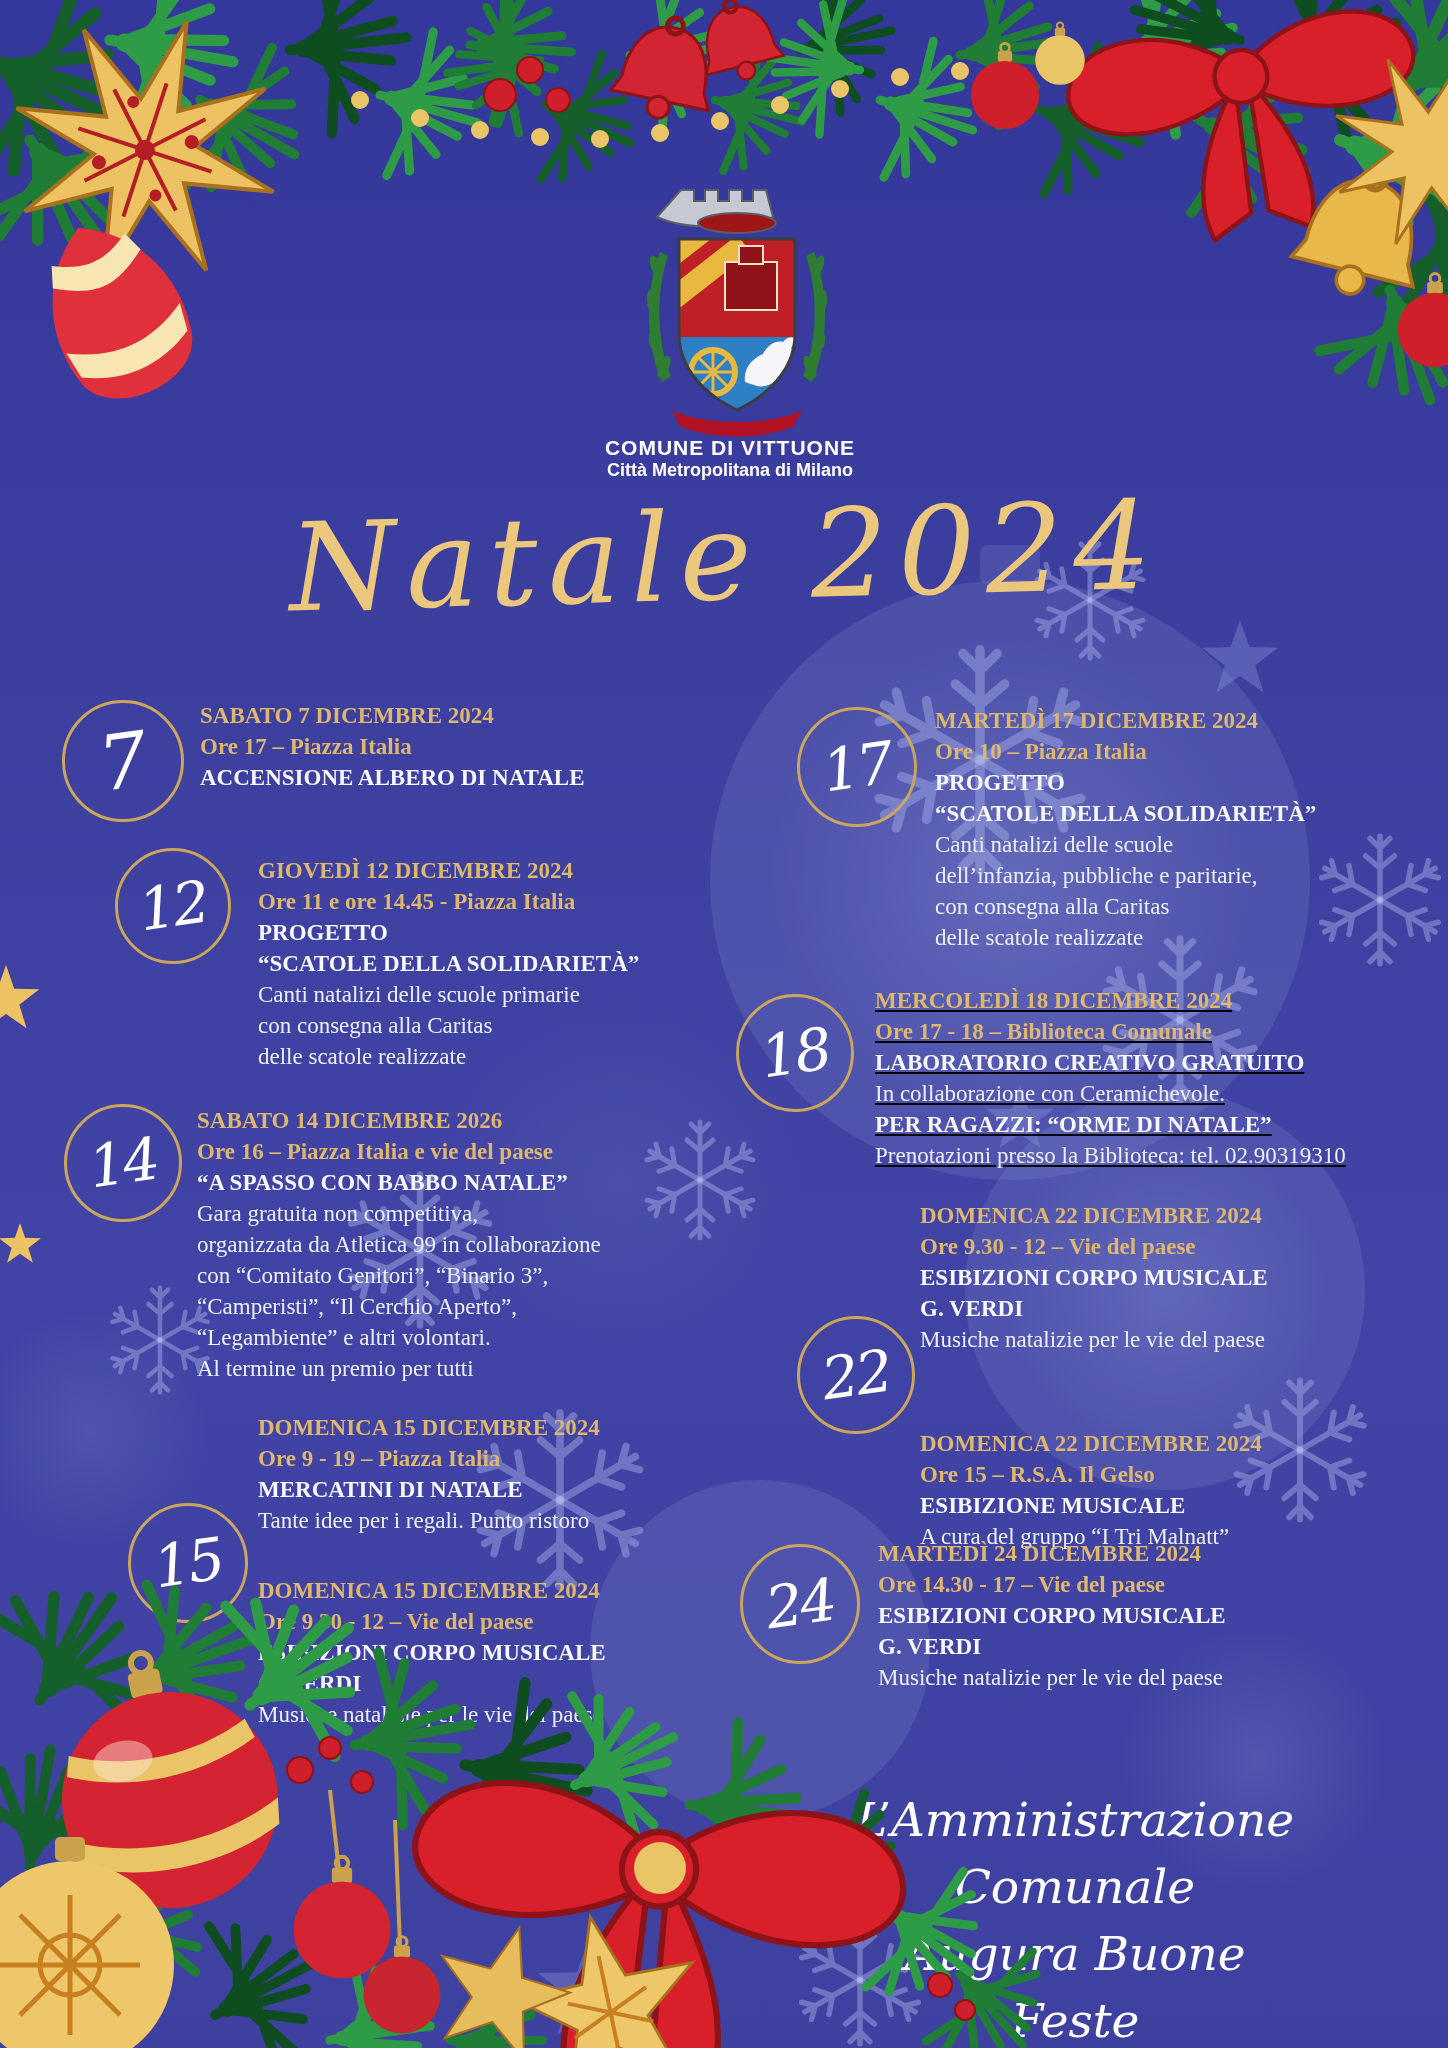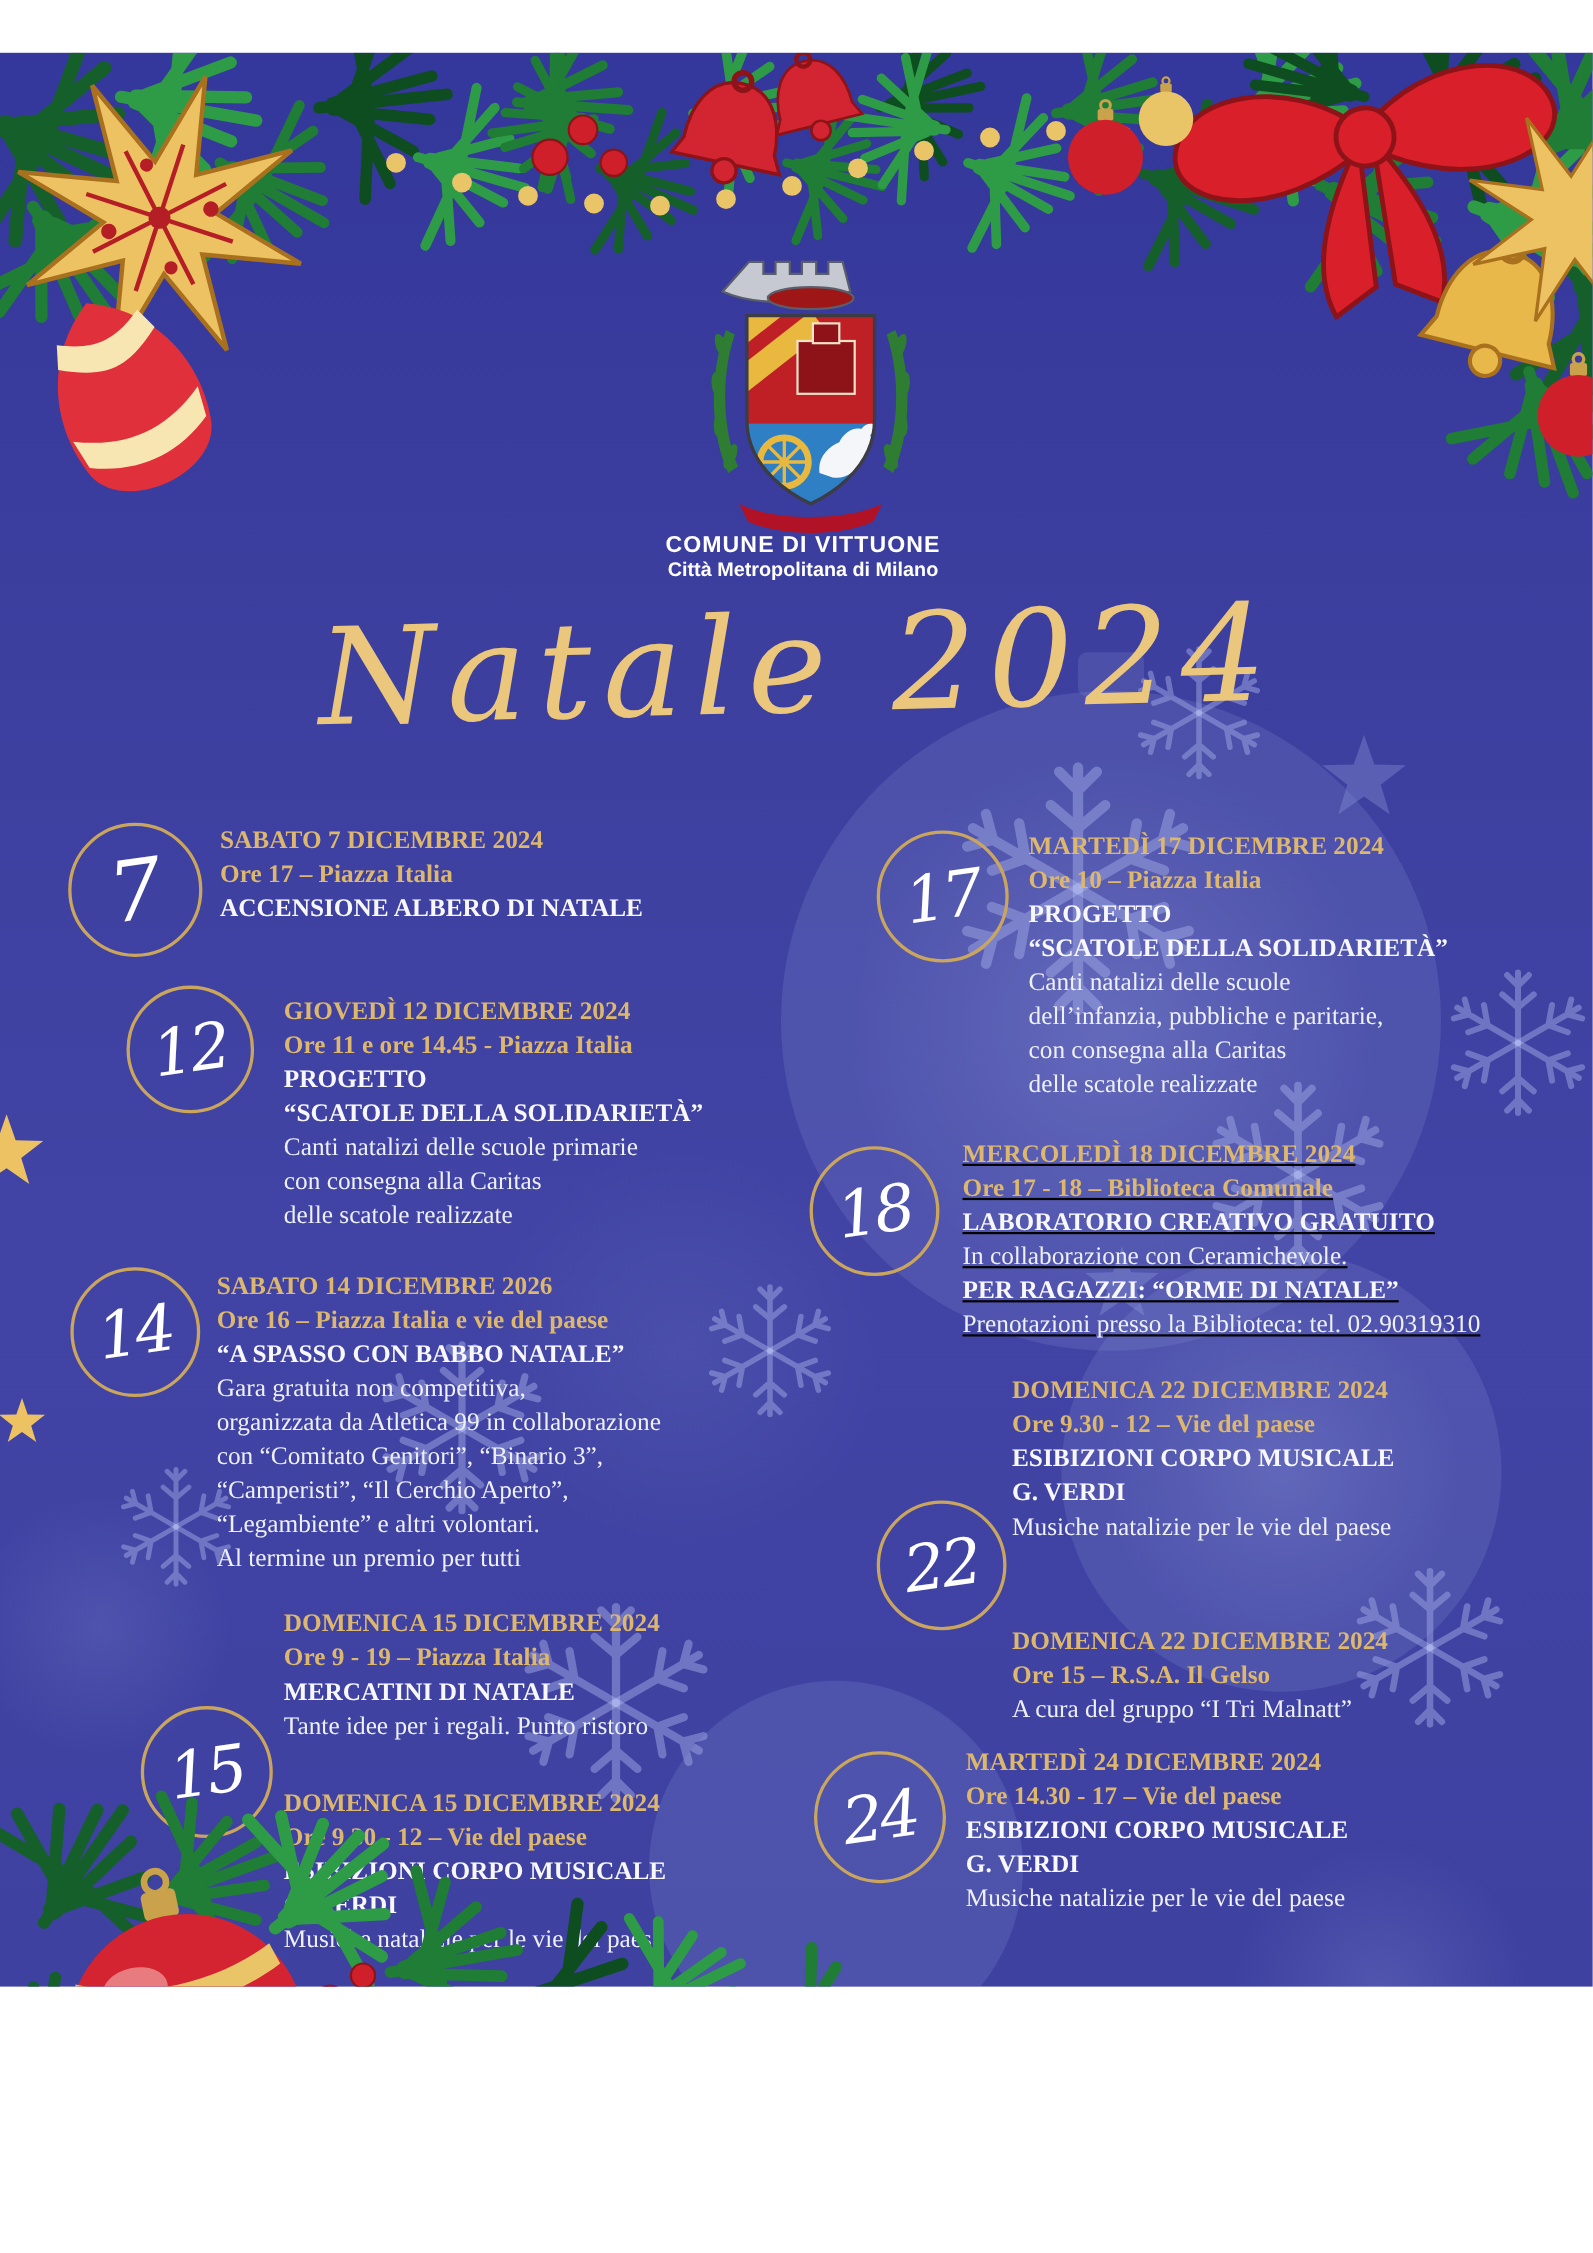--- a/index.html
+++ b/index.html
@@ -1,24 +1,24 @@
 <!DOCTYPE html>
 <html><head>
 <meta charset="utf-8">
 <style>
   html,body{margin:0;padding:0;}
   body{width:1448px;height:2048px;overflow:hidden;font-family:"Liberation Serif",serif;}
-  #poster{position:relative;width:1448px;height:1758px;overflow:hidden;
+  #poster{position:relative;width:1448px;height:2048px;overflow:hidden;
     background:
       radial-gradient(circle 340px at 1010px 880px, rgba(150,158,222,.30), rgba(150,158,222,0) 71%),
       radial-gradient(circle 230px at 1165px 1290px, rgba(150,158,222,.26), rgba(150,158,222,0) 70%),
       radial-gradient(circle 190px at 1255px 1760px, rgba(150,158,222,.22), rgba(150,158,222,0) 70%),
       radial-gradient(circle 170px at 90px 1430px, rgba(150,158,222,.18), rgba(150,158,222,0) 70%),
       radial-gradient(circle 260px at 620px 1180px, rgba(150,158,222,.12), rgba(150,158,222,0) 70%),
-      linear-gradient(180deg,#34379b 0%, #3c3f9e 30%, #4144a4 62%, #3e41a0 100%); margin-top: 48px;}
+      linear-gradient(180deg,#34379b 0%, #3c3f9e 30%, #4144a4 62%, #3e41a0 100%);}
   .line{white-space:nowrap;line-height:31px;font-size:23px;}
   .d,.t{color:#dcb76d;font-weight:bold;}
   .ti{color:#f7f7fc;font-weight:bold;}
   .de{color:#eef0f8;}
   .daycircle{position:absolute;border:3px solid #c9a55e;border-radius:50%;
     display:flex;align-items:center;justify-content:center;z-index:2;}
   .daynum{color:#ffffff;font-family:"DejaVu Serif",serif;font-style:italic;transform:rotate(-8deg);}
   .one{font-size:76px;} .two{font-size:58px;letter-spacing:-3px;}
   .ev{position:absolute;z-index:2;}
   #title{position:absolute;left:250px;top:486px;width:950px;text-align:center;z-index:2;
@@ -219,20 +219,21 @@
     <div class="line d">DOMENICA 22 DICEMBRE 2024</div>
     <div class="line t">Ore 9.30 - 12 – Vie del paese</div>
     <div class="line ti">ESIBIZIONI CORPO MUSICALE</div>
     <div class="line ti">G. VERDI</div>
     <div class="line de">Musiche natalizie per le vie del paese</div>
   </div>
 
   <div class="ev" style="left:920px;top:1428px;">
     <div class="line d">DOMENICA 22 DICEMBRE 2024</div>
     <div class="line t">Ore 15 – R.S.A. Il Gelso</div>
+    <div class="line ti">ESIBIZIONE MUSICALE</div>
     <div class="line de">A cura del gruppo “I Tri Malnatt”</div>
   </div>
 
   <div class="ev" style="left:878px;top:1538px;">
     <div class="line d">MARTEDÌ 24 DICEMBRE 2024</div>
     <div class="line t">Ore 14.30 - 17 – Vie del paese</div>
     <div class="line ti">ESIBIZIONI CORPO MUSICALE</div>
     <div class="line ti">G. VERDI</div>
     <div class="line de">Musiche natalizie per le vie del paese</div>
   </div>

